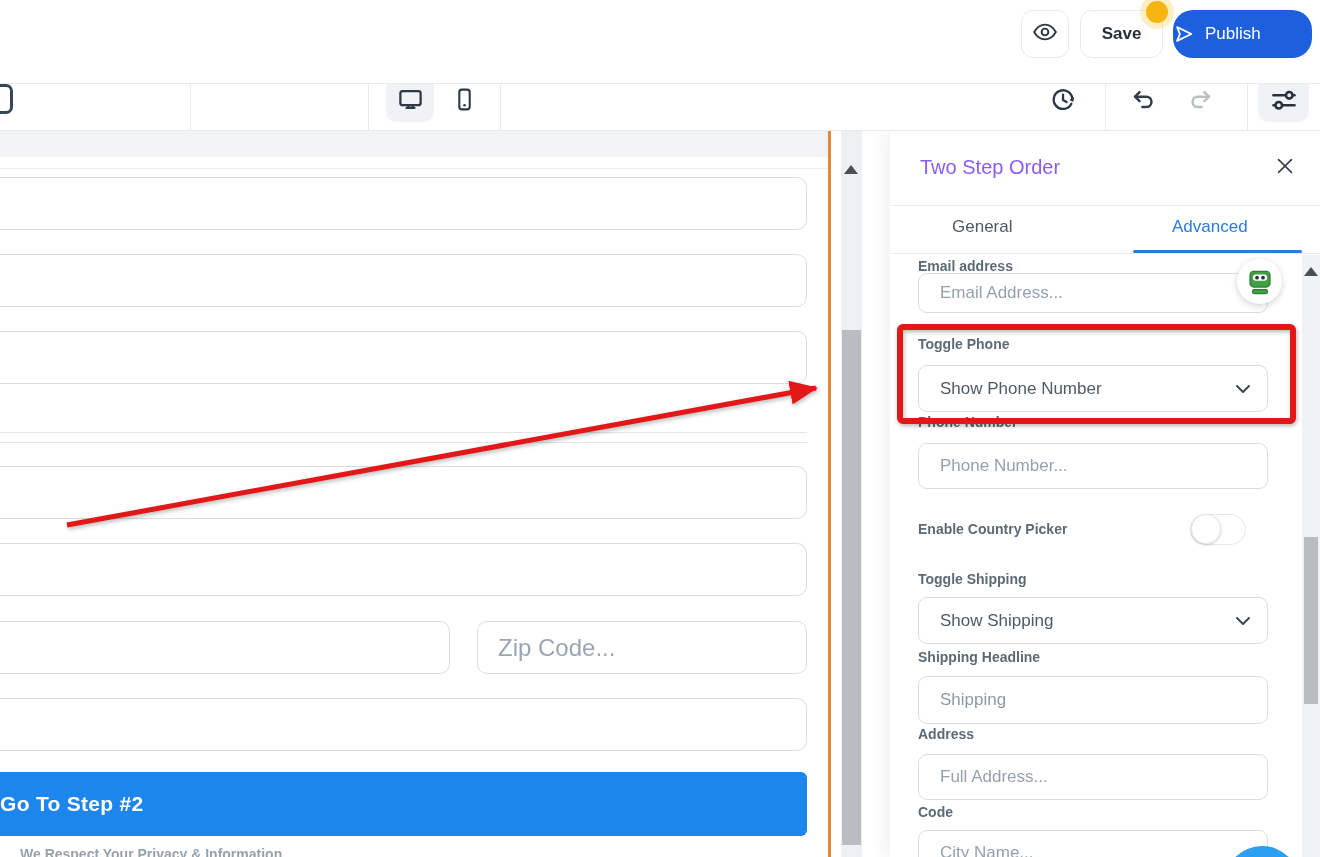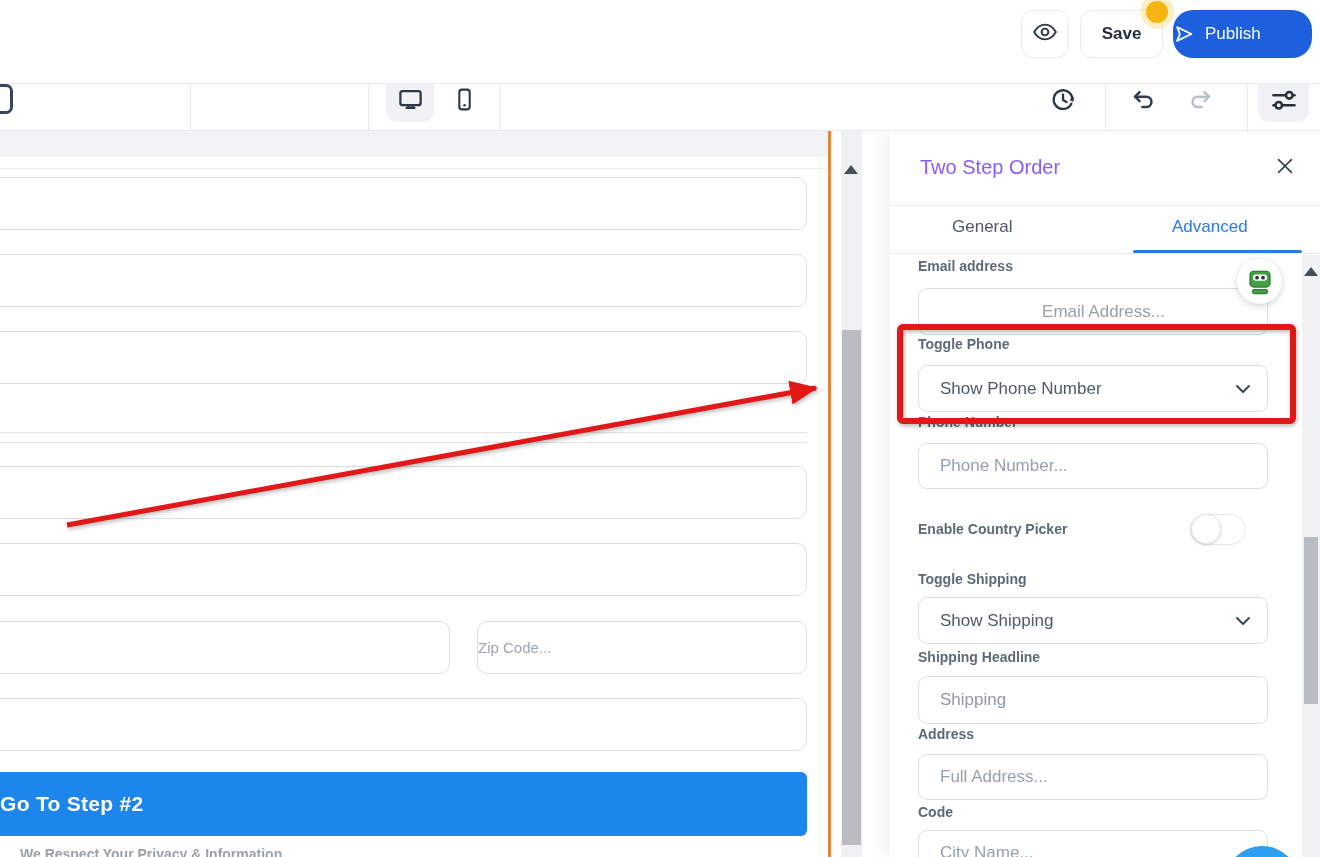--- a/index.html
+++ b/index.html
@@ -33,21 +33,21 @@
 
   
   .canvas { position:absolute; left:0; top:131px; width:890px; height:726px; background:#fff;
     overflow:hidden; }
   .cinput { position:absolute; background:#fff; border:1.5px solid #d9dde3; border-radius:10px; }
   .hline { position:absolute; height:1px; background:#e2e5e9; }
   .step-btn { position:absolute; background:#1d86ec; border:none; border-radius:6px;
     color:#fff; font-weight:700; font-size:21px; text-align:left; padding-left:60px;
     letter-spacing:.3px; cursor:pointer; }
   .zip { position:absolute; border:1.5px solid #d9dde3; border-radius:10px; background:#fff;
-    font-size:15px; color:#4d5b68; outline:none; }
+    font-size:24px; color:#4d5b68; padding-left:20px; outline:none; }
   .zip::placeholder { color:#9aa6b2; }
   .sel-outline { position:absolute; left:828px; top:0; width:3px; height:726px;
     background:#e2873b; }
   .scrollbar { position:absolute; background:#eef0f2; }
   .sb-thumb { position:absolute; background:#b9bdc1; }
   .sb-arrow-up { position:absolute; width:0; height:0;
     border-left:7px solid transparent; border-right:7px solid transparent;
     border-bottom:9px solid #474f57; }
   .privacy { position:absolute; left:20px; top:715px; font-size:14px; font-weight:600;
     color:#98a2ac; white-space:nowrap; }
@@ -219,21 +219,21 @@
       </span>
     </div>
     <div class="panel-hdiv" style="top:74px;"></div>
 
     <div class="tab" style="left:62px; color:#4e5a66;">General</div>
     <div class="tab" style="left:282px; color:#2b7ce2;">Advanced</div>
     <div class="tab-underline"></div>
     <div class="panel-hdiv" style="top:122px;"></div>
 
     <div class="flabel" style="top:127px;">Email address</div>
-    <input class="finput" style="top: 157px; height: 47px; text-align: center;" placeholder="Email Address...">
+    <input class="finput" style="top: 142px; height: 40px;" placeholder="Email Address...">
 
     <div class="flabel" style="top:205px;">Toggle Phone</div>
     <div class="fselect" style="top:234px; height:47px;">
       <span>Show Phone Number</span>
       <svg width="16" height="10" viewBox="0 0 16 10" fill="none" stroke="#3c4854" stroke-width="2" stroke-linecap="round" stroke-linejoin="round">
         <path d="M2 2 L8 8 L14 2"></path>
         </svg>
     </div>
 
     <div class="flabel" style="top:283px;">Phone Number</div>

